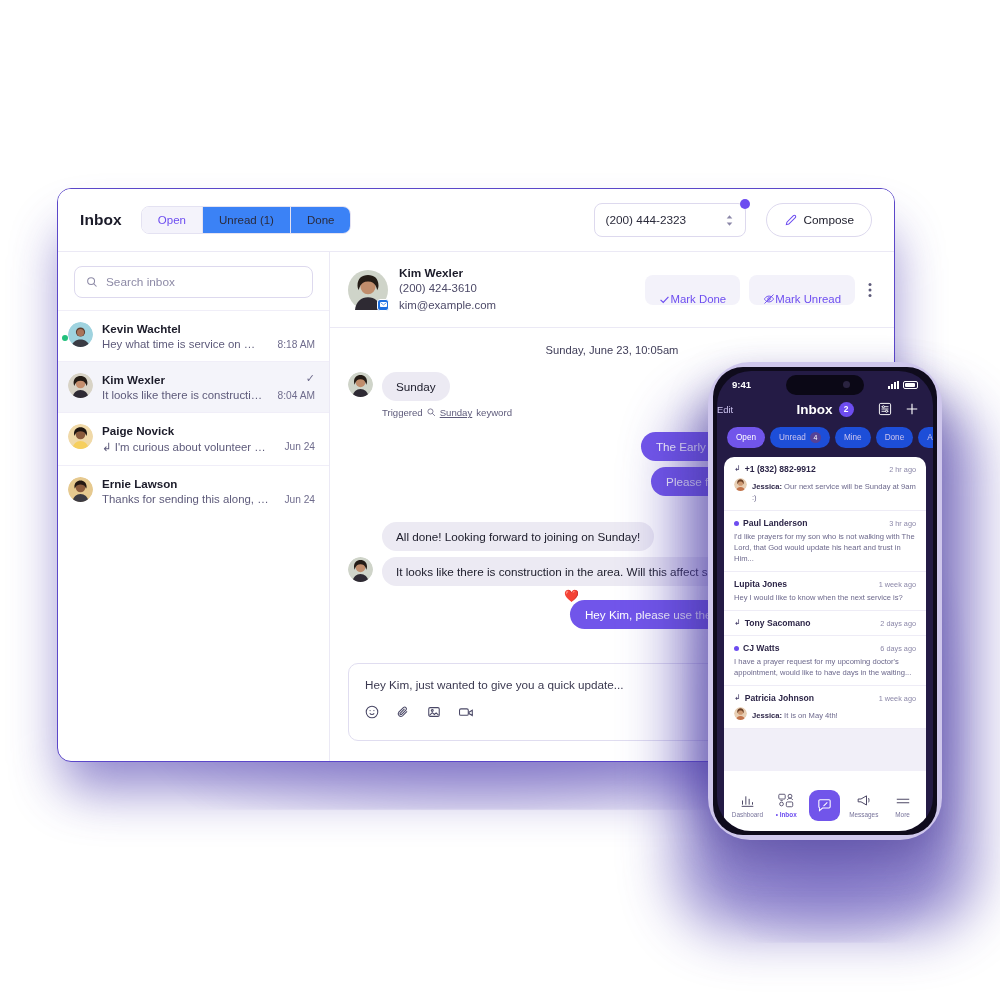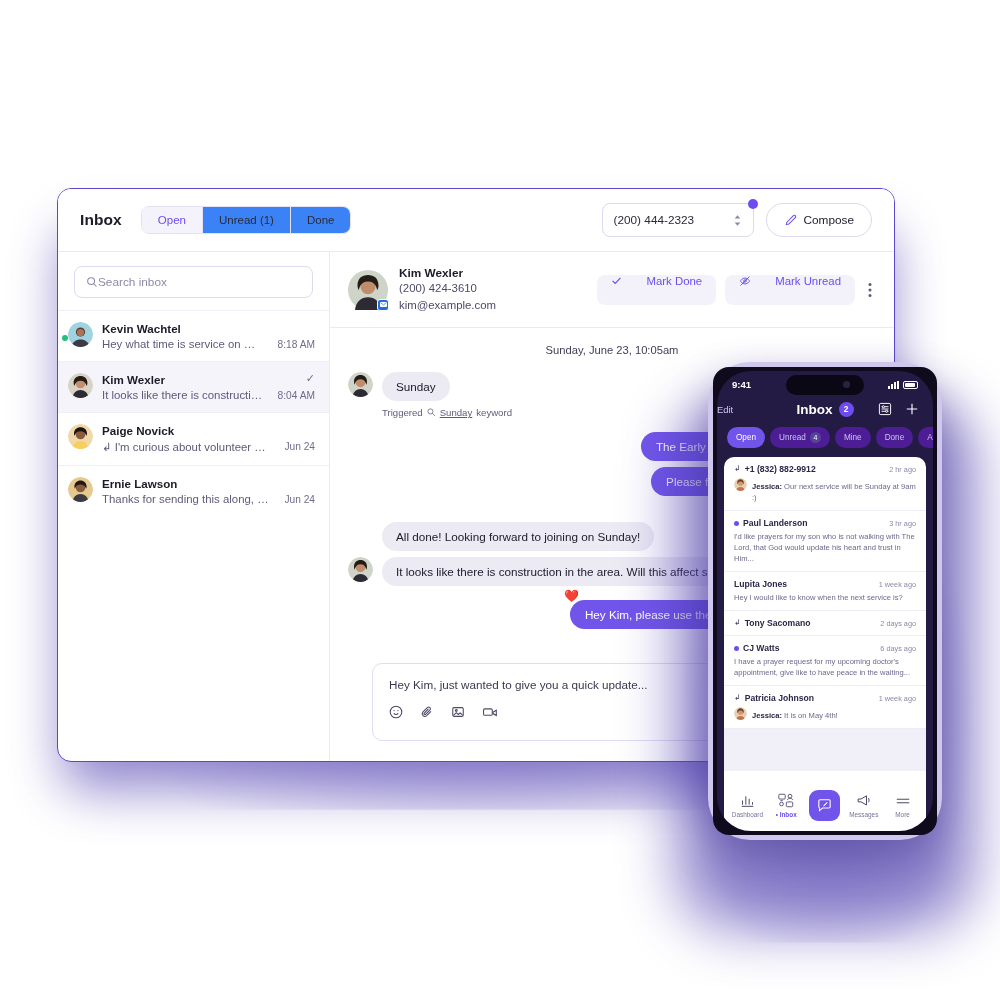--- a/index.html
+++ b/index.html
@@ -52,21 +52,21 @@
     display: flex; margin-left: 19px;
     border: 1px solid #e4e2f2; border-radius: 8px; overflow: hidden;
     background: #fff;
   }
   .seg-item {
     font-size: 11.5px; padding: 7px 16px; color: #2b2b3c; white-space: nowrap;
     border-right: 1px solid #e4e2f2; background: #3b82f6;
   }
   .seg-item:last-child { border-right: none; }
   .seg-item.active { background: #f4f3fb; color: #6d4df0; }
-  .top-right { margin-left: auto; display: flex; align-items: flex-end; gap: 12px; }
+  .top-right { margin-left: auto; display: flex; align-items: flex-end; gap: 20px; }
   .num-select {
     position: relative;
     width: 152px; height: 34px; border: 1px solid #ddd9ee; border-radius: 8px;
     display: flex; align-items: center; padding: 0 11px;
     font-size: 11.8px; color: #2b2b3c; background: #fff;
   }
   .num-select .spin { margin-left: auto; display:flex; flex-direction:column; gap:2px; color:#8b87a8; }
   .num-dot {
     position: absolute; right: -5px; top: -5px; width: 10px; height: 10px;
     border-radius: 50%; background: #6d4df0;
@@ -76,21 +76,21 @@
     height: 34px; padding: 13px 17px;
     border: 1px solid #ddd9ee; border-radius: 18px; background: #fff;
     font-size: 11.8px; color: #21212f;
   }
   .win-body { display: flex; height: calc(100% - 62px); border-top: 1px solid #ebe9f5; }
 
   
   .pane-left { width: 272px; border-right: 1px solid #ebe9f5; }
   .search-wrap { padding: 14px 16px 12px 16px; }
   .search {
-    display: flex; align-items: center; gap: 0;
+    display: flex; align-items: center; gap: 8px;
     height: 32px; padding: 0 11px;
     border: 1px solid #ddd9ee; border-radius: 8px; background: #fff;
   }
   .search .ph { font-size: 11.8px; color: #8d8aa6; }
   .conv {
     display: flex; align-items: flex-start; gap: 9px;
     padding: 11px 14px 11px 10px;
     border-top: 1px solid #f0eef8; position: relative;
   }
   .conv.sel { background: #f4f4fa; }
@@ -119,21 +119,21 @@
   .av-lg .img { width:40px;height:40px;border-radius:50%;overflow:hidden;}
   .av-badge {
     position: absolute; right: -1px; bottom: -1px; width: 12px; height: 12px;
     border-radius: 3px; background: #1d6fe0; border: 1.5px solid #fff;
     display:flex;align-items:center;justify-content:center;
   }
   .ch-name { font-size: 11.8px; font-weight: 700; color: #1b1b29; }
   .ch-sub { font-size: 11.4px; color: #4d4a68; line-height: 1.45; }
   .head-actions { margin-left: auto; display: flex; align-items: center; gap: 9px; }
   .pill-btn {
-    display: flex; align-items: flex-start; gap: 24px;
+    display: flex; align-items: flex-end; gap: 0;
     height: 30px; padding: 0 14px; border-radius: 8px;
     background: #f3f2fa; color: #6d4df0; font-size: 11.4px;
   }
   .kebab { color: #5d5a7a; padding: 0 4px; line-height:0; }
 
   .thread { flex: 1; padding: 16px 18px 10px 18px; overflow: hidden; }
   .day { text-align: center; font-size: 11.2px; color: #3f3d58; margin-bottom: 16px; }
   .row { display: flex; align-items: flex-start; gap: 9px; margin-bottom: 6px; }
   .row.out { justify-content: flex-end; }
   .bubble-in {
@@ -147,21 +147,20 @@
   }
   .trigger { font-size: 9.6px; color: #5d5a7a; margin: 2px 0 14px 34px; display:flex; align-items:center; gap:4px;}
   .trigger u { text-decoration: underline; }
   .reaction {
     position: absolute; left: -6px; top: -11px; font-size: 12px;
   }
   .composer-wrap { padding: 0 18px 20px 18px; }
   .composer {
     border: 1px solid #e0ddf0; border-radius: 10px; padding: 14px 16px 11px 16px;
     min-height: 78px;
-    margin-left: 24px;
   }
   .composer-text { font-size: 11.7px; color: #3b3950; margin-bottom: 14px; }
   .composer-icons { display: flex; gap: 17px; color: #4a4866; }
 
   
   .phone-shadow {
     position: absolute; left: 676px; top: 400px; width: 300px; height: 530px;
     border-radius: 60px; background: #4f3fb0; filter: blur(28px); opacity: .6;
     z-index: 8;
   }
@@ -175,21 +174,21 @@
             mask-image: radial-gradient(ellipse 50% 54% at 50% 58%, #000 42%, transparent 93%);
     z-index: 8;
   }
   .phone {
     position: absolute; left: 708px; top: 362px; width: 234px; height: 478px;
     border-radius: 42px; background: #cfc7ec; padding: 5px;
     z-index: 10;
     box-shadow: 0 18px 40px rgba(50,35,120,.35);
   }
   .phone-inner {
-    width: 100%; height: 100%; border-radius: 16px; background: #0f0b1c;
+    width: 100%; height: 100%; border-radius: 30px; background: #0f0b1c;
     padding: 4px; overflow: hidden;
   }
   .screen {
     width: 100%; height: 100%; border-radius: 34px; overflow: hidden;
     background: #241b45; display: flex; flex-direction: column; position: relative;
   }
   .notch {
     position: absolute; left: 50%; transform: translateX(-50%); top: 4px;
     width: 78px; height: 20px; background: #0b0816; border-radius: 12px; z-index: 4;
   }
@@ -207,21 +206,21 @@
   .ph-edit { font-size: 9.4px; color: #cfc6f2; }
   .ph-title-wrap { position:absolute; left:0; right:0; display:flex; justify-content:center; align-items:center; gap:6px; pointer-events:none;}
   .ph-title { font-size: 13.5px; font-weight: 700; color: #fff; }
   .ph-badge {
     width: 15px; height: 15px; border-radius: 50%; background: #6d4df0;
     color: #fff; font-size: 8.4px; display: flex; align-items: center; justify-content: center; font-weight:700;
   }
   .ph-nav-right { margin-left: auto; display: flex; align-items: center; gap: 13px; color:#fff; }
   .ph-tabs { display: flex; gap: 5px; padding: 5px 10px 9px 10px; }
   .ph-tab {
-    font-size: 8.2px; color: #cdc5ee; background: #4c1d95; border-radius: 11px;
+    font-size: 8.2px; color: #cdc5ee; background: #1d4ed8; border-radius: 11px;
     padding: 5px 9px; display: flex; align-items: center; gap: 4px; white-space:nowrap;
   }
   .ph-tab.active { background: #7155ea; color: #fff; }
   .ph-tab .cnt { background: #564296; color: #fff; border-radius: 50%; width:11px;height:11px;display:flex;align-items:center;justify-content:center;font-size:7px;}
   .ph-list {
     flex: 1; background: #fff; margin: 0 7px; border-radius: 10px 10px 0 0; overflow: hidden;
   }
   .ph-item { padding: 7px 10px; border-bottom: 1px solid #eeecf6; }
   .ph-item-top { display: flex; align-items: center; gap: 4px; }
   .ph-name { font-size: 8.6px; font-weight: 700; color: #2c2547; }
@@ -644,21 +643,21 @@
               <span class="ph-time">2 days ago</span>
             </div>
           </div>
 
           <div class="ph-item">
             <div class="ph-item-top">
               <span class="ph-dot"></span>
               <span class="ph-name">CJ Watts</span>
               <span class="ph-time">6 days ago</span>
             </div>
-            <div class="ph-body">I have a prayer request for my upcoming doctor's appointment, give like to have peace in the waiting...</div>
+            <div class="ph-body">I have a prayer request for my upcoming doctor's appointment, would like to have days in the waiting...</div>
           </div>
 
           <div class="ph-item">
             <div class="ph-item-top">
               <span class="ph-reply">↲</span>
               <span class="ph-name">Patricia Johnson</span>
               <span class="ph-time">1 week ago</span>
             </div>
             <div class="ph-body-row">
               <span class="ph-av">

